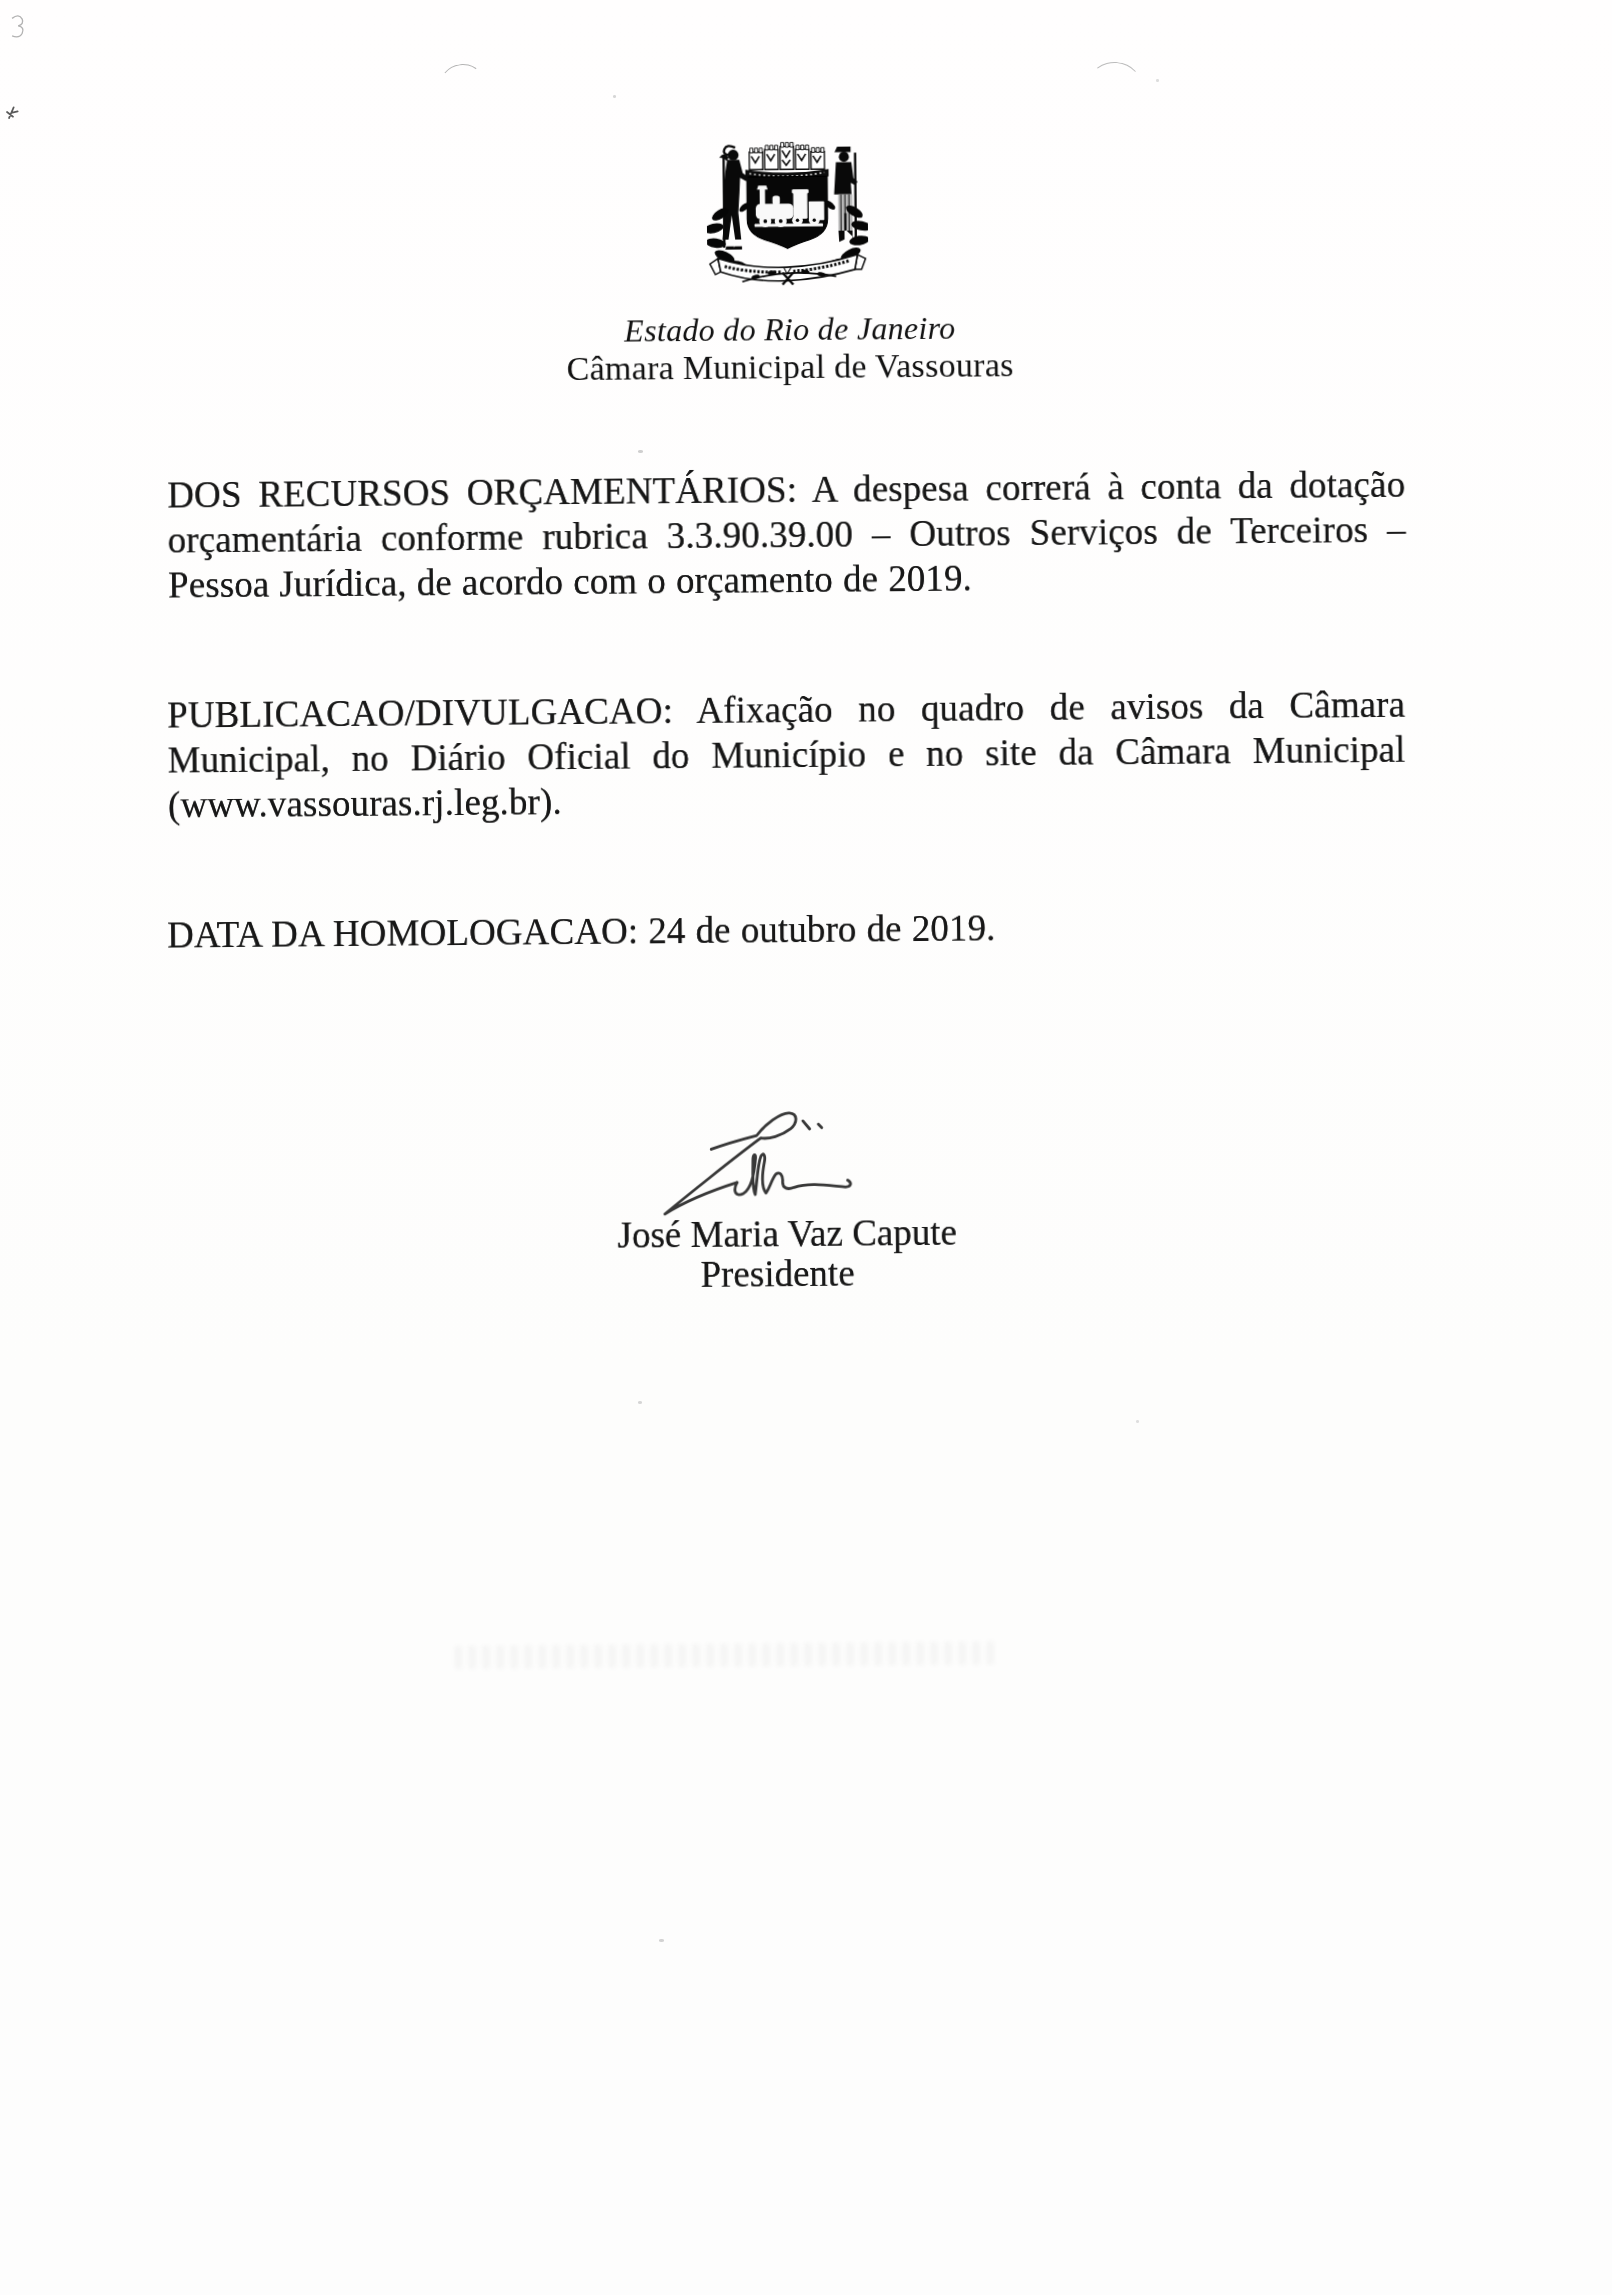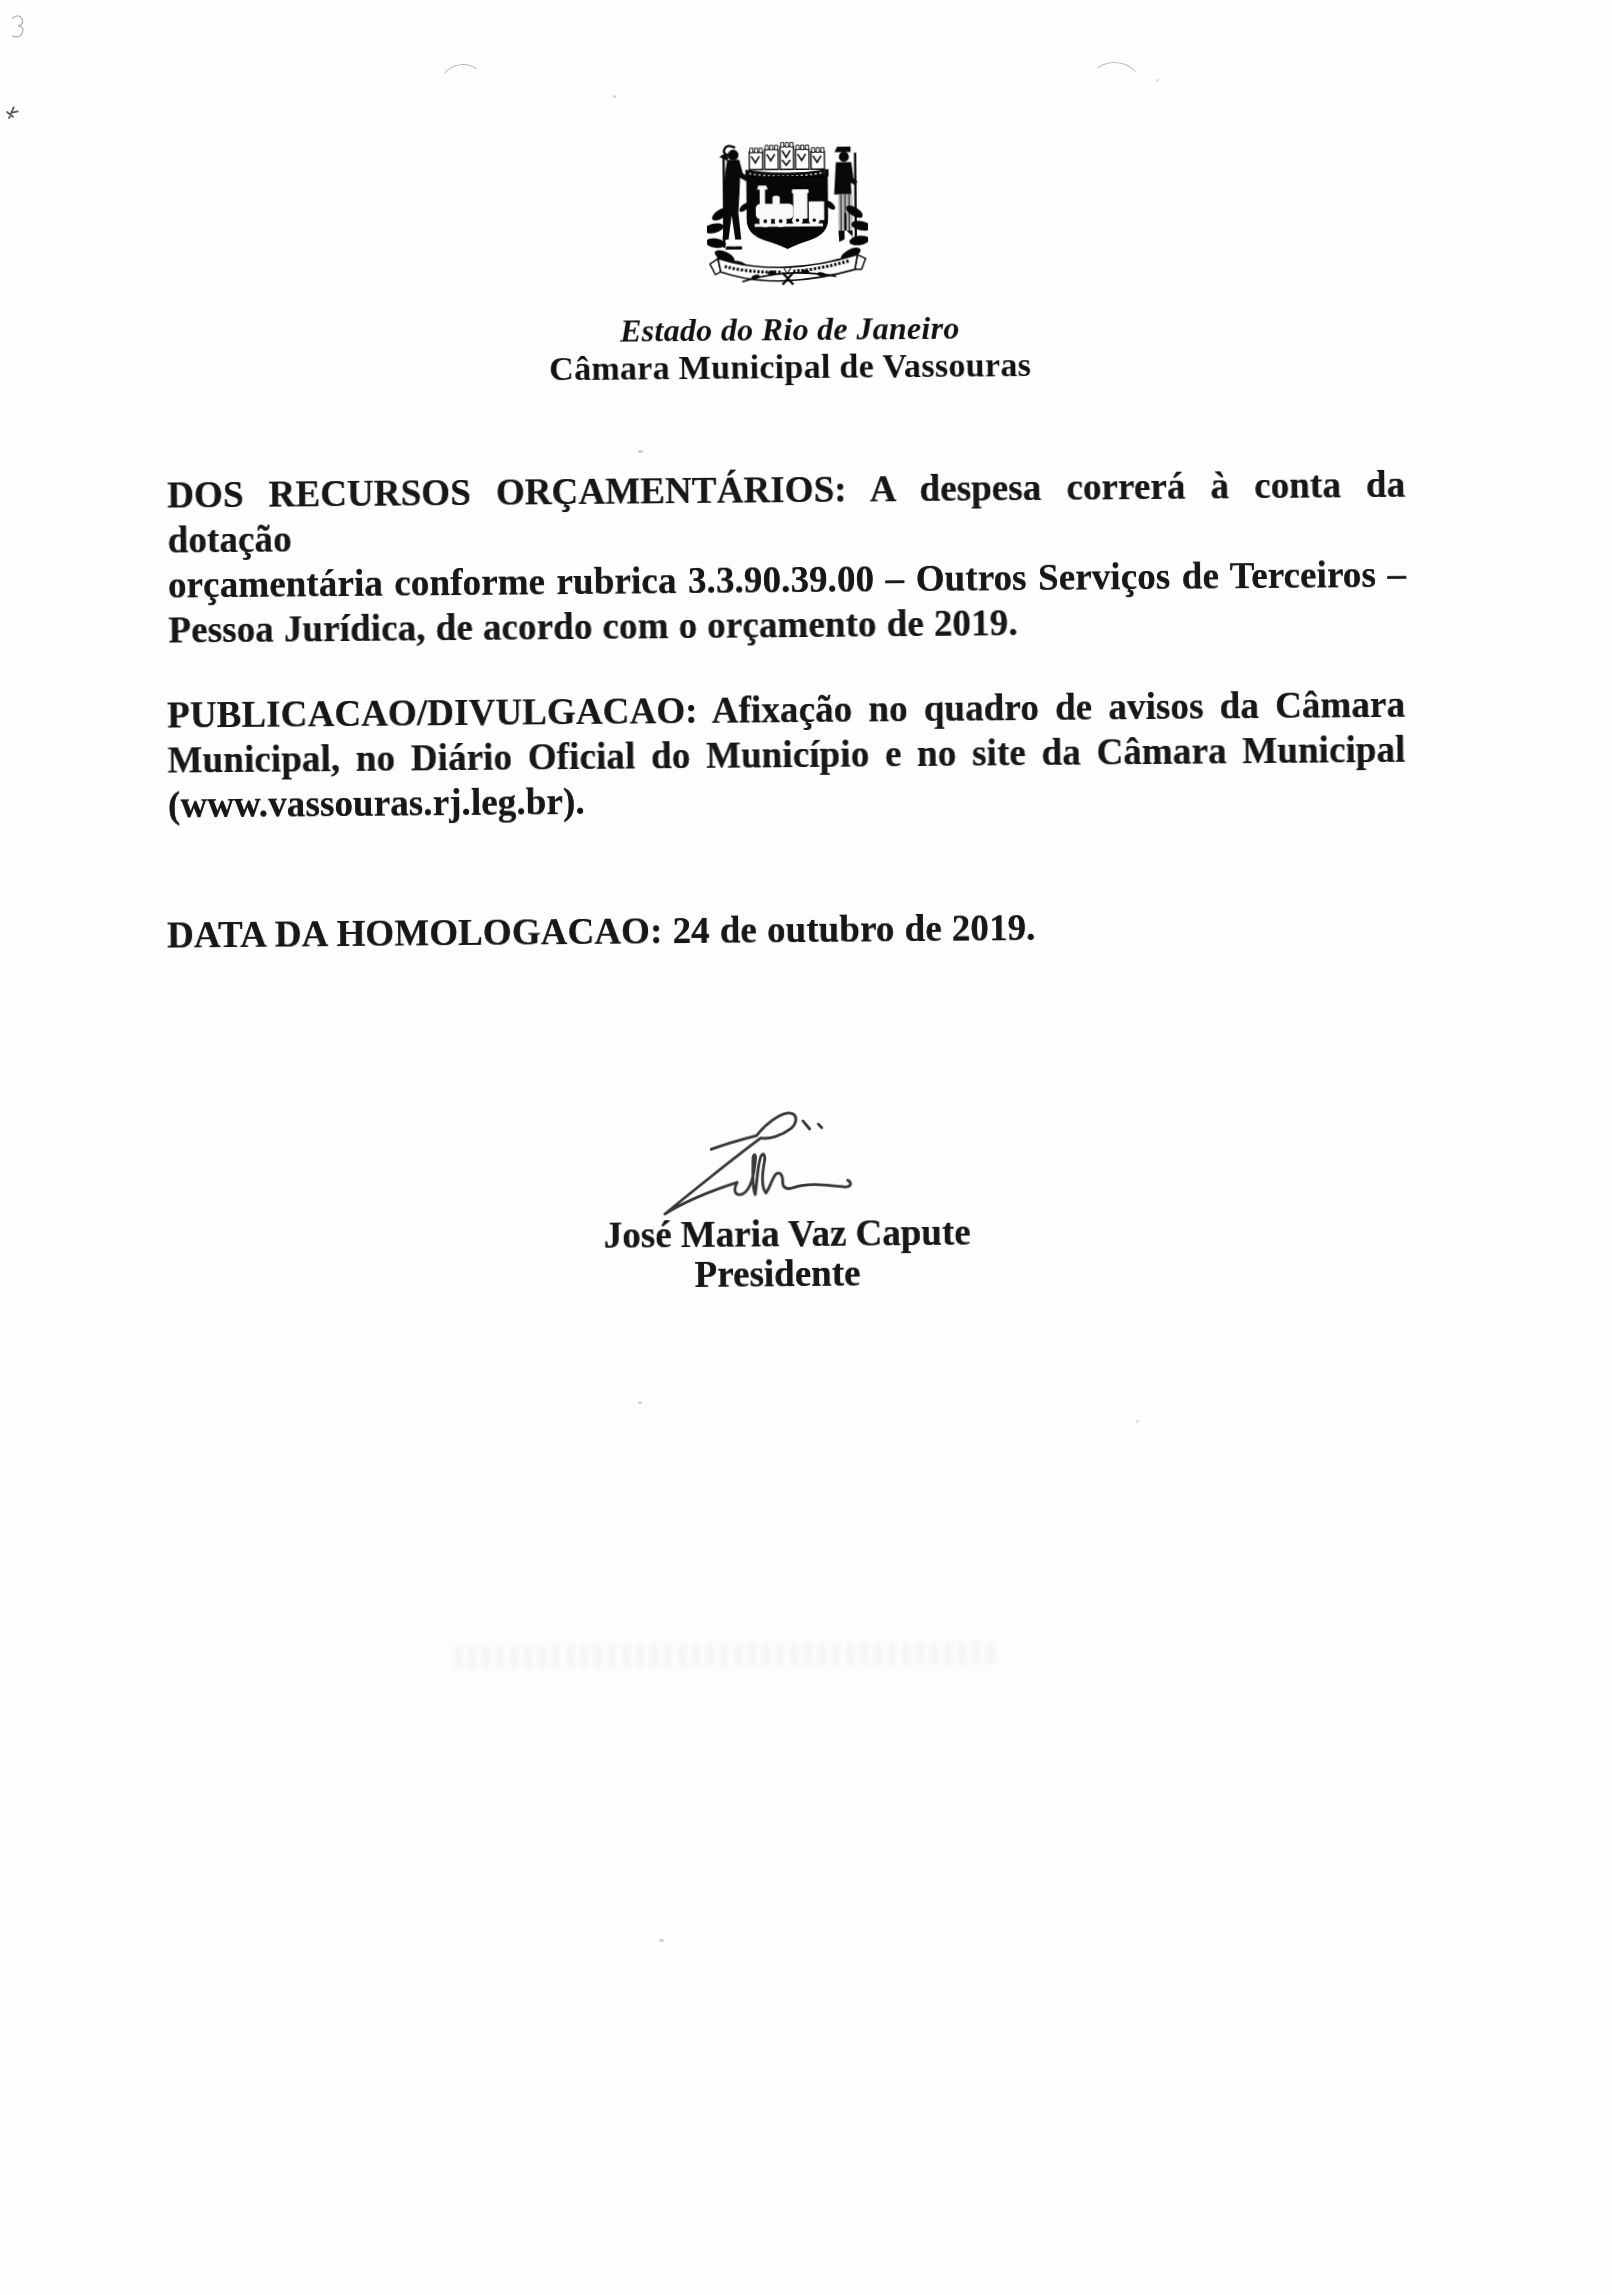--- a/index.html
+++ b/index.html
@@ -3,21 +3,21 @@
 <meta charset="utf-8">
 <style>
   html,body{margin:0;padding:0;}
   body{
     width:1612px;height:2295px;
     background:#ffffff;
     position:relative;
     overflow:hidden;
     font-family:"Liberation Serif","DejaVu Serif",serif;
   }
-  .sheet{position:absolute;inset:0;background:linear-gradient(180deg,#fffefe 0%,#fdfdfc 60%,#fdfdfd 100%);font-weight:bold;}
+  .sheet{position:absolute;inset:0;background:linear-gradient(180deg,#fffefe 0%,#fdfdfc 60%,#fdfdfd 100%);}
   
   .content{
     position:absolute;inset:0;
     transform:rotate(-0.5deg);
     transform-origin:806px 1148px;
     color:#1b1b1b;
     filter:blur(0.2px) contrast(1.04);
   }
   .crest{position:absolute;left:715px;top:138px;width:161px;height:151px;filter:blur(0.2px);}
   .hdr{position:absolute;left:0;text-align:center;color:#151515;}

